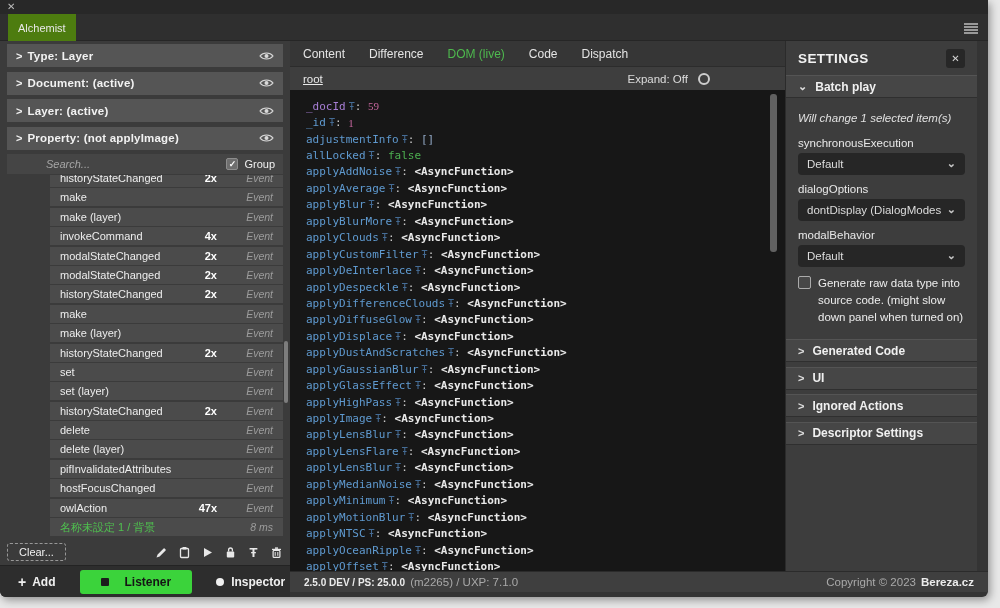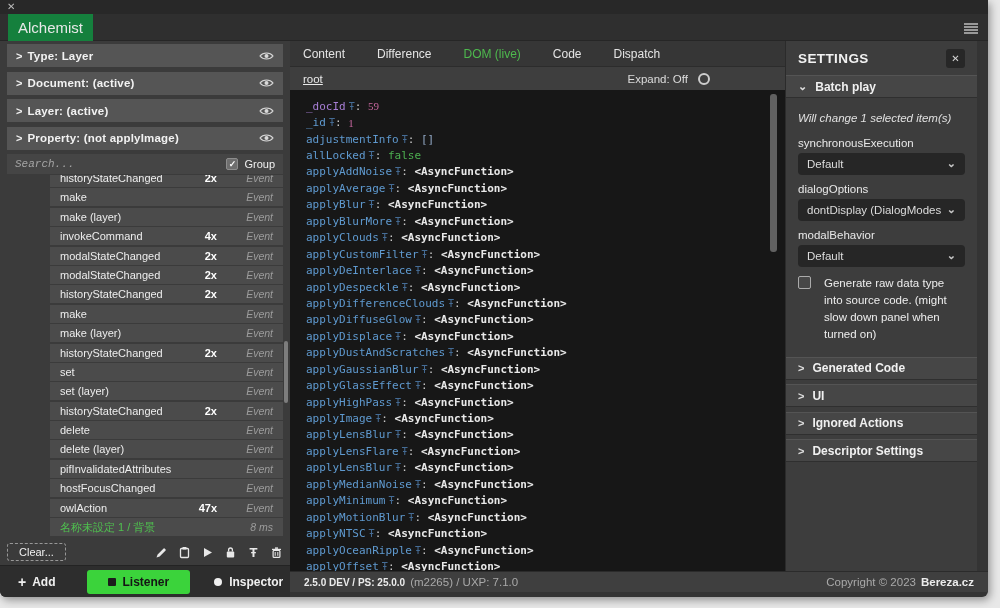--- a/index.html
+++ b/index.html
@@ -6,35 +6,35 @@
   html,body { width:1000px; height:608px; }
   body { background:#e8e8e8; font-family:"Liberation Sans", sans-serif; position:relative; overflow:hidden; }
 
   .window { position:absolute; left:0; top:0; width:988px; height:597px; background:#343434;
             border-radius:0 0 6px 6px; box-shadow:2px 3px 8px rgba(0,0,0,.38); overflow:hidden; }
 
   
   .titlebar { position:absolute; left:0; top:0; width:100%; height:14px; background:#282828; }
   .titlebar .close { position:absolute; left:7px; top:1px; font-size:10px; color:#bdbdbd; cursor:default; }
   .tabstrip { position:absolute; left:0; top:14px; width:100%; height:27px; background:#2f2f2f; border-bottom:1px solid #262626; }
-  .app-tab { position:absolute; left:8px; top:0; height:27px; min-width:62px; padding:11px 10px; background:#15803d;
-             color:#e8e8e8; font-size:15px; display:flex; align-items:center; justify-content:center; }
+  .app-tab { position:absolute; left:8px; top:0; height:27px; min-width:62px; padding:11px 10px; background:#4d7c0f;
+             color:#e8e8e8; font-size:11px; display:flex; align-items:center; justify-content:center; }
   .hamburger { position:absolute; right:10px; top:6px; }
 
   
   .left-panel { position:absolute; left:0; top:41px; width:290px; height:524px; background:#3b3b3b; overflow:hidden; }
   .filter-bar { margin:0 7px 4.5px 7px; height:23px; background:#555555; display:flex; align-items:center; padding:0 9px; }
   .filter-bar:first-of-type { margin-top:3px; }
   .filter-chev { color:#f2f2f2; font-weight:bold; font-size:11px; margin-right:5px; }
   .filter-label { color:#f2f2f2; font-weight:bold; font-size:11.5px; letter-spacing:.2px; }
   .filter-eye { margin-left:auto; display:flex; }
 
   .search-row { margin:3.5px 7px 0 7px; height:20px; background:#454545; display:flex; align-items:center; padding:0 8px; }
   .search-input { flex:1; background:transparent; border:none; outline:none; font-style:italic; font-size:11px; color:#cfcfcf;
-                  font-family:Liberation Mono, monospace; }
+                  font-family:Liberation Sans, sans-serif;margin-left:31px; }
   .search-input::placeholder { color:#a5a5a5; }
   .cb { width:12px; height:12px; background:#6e6e6e; border:1px solid #8d8d8d; border-radius:2px; display:flex;
         align-items:center; justify-content:center; font-size:9px; font-weight:bold; color:#ffffff; }
   .group-label { color:#f0f0f0; font-size:11px; margin-left:6px; }
 
   .event-list { margin-top:1px; overflow:hidden; height:367px;margin-left:43px; }
   .event-row { margin:0 7px 1.4px 7px; height:18px; background:#4b4b4b; display:flex; align-items:center; padding:0 10px; }
   .event-row:nth-of-type(1) { margin-top:-6px; }
   .event-name { flex:1; color:#ededed; font-size:11px; white-space:nowrap; overflow:hidden; }
   .event-count { width:30px; text-align:right; color:#ffffff; font-size:11px; font-weight:bold; margin-right:14px; }
@@ -49,32 +49,32 @@
   .pin-glyph { color:#e8e8e8; font-size:13px; font-weight:bold; line-height:13px; }
 
   .vscroll { position:absolute; width:4px; border-radius:2px; background:#7d7d7d; }
   .left-scroll { right:2px; top:300px; height:62px; }
 
   
   .left-bottom { position:absolute; left:0; top:565px; width:290px; height:32px; background:#2d2d2d; border-top:1px solid #232323;
                  display:flex; align-items:center; }
   .add-btn { margin-left:18px; display:flex; align-items:center; gap:6px; color:#f0f0f0; font-weight:bold; font-size:12px; }
   .add-plus { font-size:14px; font-weight:bold; }
-  .listener-btn { margin-left:31px; height:24px; padding:0 21px; background:#3bd33b; border-radius:3px; display:flex;
-                  align-items:center; gap:7px; }
+  .listener-btn { margin-left:24px; height:24px; padding:0 21px; background:#3bd33b; border-radius:3px; display:flex;
+                  align-items:center; gap:16px; }
   .listener-square { width:8px; height:8px; background:#1c1c1c; border-radius:1px; }
   .listener-label { color:#151515; font-weight:bold; font-size:12px; }
   .inspector-btn { margin-left:24px; display:flex; align-items:center; gap:7px; }
   .inspector-dot { width:8px; height:8px; background:#f0f0f0; border-radius:50%; }
   .inspector-label { color:#f0f0f0; font-weight:bold; font-size:12px; }
 
   
   .mid-panel { position:absolute; left:290px; top:41px; width:495px; height:530px; background:#171717; }
   .mid-tabs { position:absolute; left:0; top:0; width:100%; height:25px; background:#363636; display:flex; align-items:center;
-              gap:32px; padding:0 13px; }
+              gap:24px; padding:0 13px; }
   .mtab { color:#e4e4e4; font-size:12px; }
   .mtab.active { color:#4eb94e; }
   .crumb-row { position:absolute; left:0; top:25px; width:100%; height:24px; background:#3e3e3e; border-top:1px solid #2c2c2c;
                display:flex; align-items:center; padding:0 13px; }
   .root-link { color:#eaeaea; font-size:11.5px; text-decoration:underline; }
   .expand-wrap { margin-left:auto; margin-right:62px; display:flex; align-items:center; gap:10px; }
   .expand-label { color:#dcdcdc; font-size:11.5px; }
   .expand-ring { width:12px; height:12px; border:2px solid #cdcdcd; border-radius:50%; }
 
   .code-area { position:absolute; left:0; top:49px; width:100%; height:481px; overflow:hidden;
@@ -110,21 +110,21 @@
              display:flex; align-items:center; padding:0 12px; gap:8px; margin-bottom:4.5px; }
   .acc-chev { color:#e0e0e0; font-weight:bold; font-size:11px; }
   .acc-label { color:#f0f0f0; font-weight:bold; font-size:12px; }
   .settings-body { padding:9px 12px 0 12px; }
   .will-change { color:#e0e0e0; font-style:italic; font-size:11.5px; margin-bottom:13px; }
   .field-label { color:#e8e8e8; font-size:11.5px; margin-bottom:4px; }
   .select { height:22px; background:#262626; border-radius:4px; display:flex; align-items:center; padding:0 9px;
             margin-bottom:8px; }
   .select-value { color:#dcdcdc; font-size:11.5px; white-space:nowrap; overflow:hidden; flex:1; }
   .select-chev { color:#c8c8c8; font-weight:bold; font-size:11px; margin-left:6px; }
-  .gen-row { display:flex; gap:13px; margin-top:7px; }
+  .gen-row { display:flex; gap:7px; margin-top:7px; }
   .cb-empty { width:13px; height:13px; border:1.6px solid #ababab; background:#474747; border-radius:2px; flex-shrink:0; margin-top:1px; }
   .gen-text { color:#ededed; font-size:11.5px; line-height:1.5; width:162px; }
   .acc-group { margin-top:13px; }
 </style>
 </head>
 <body>
 
 <div class="window">
 
   <div class="titlebar">

